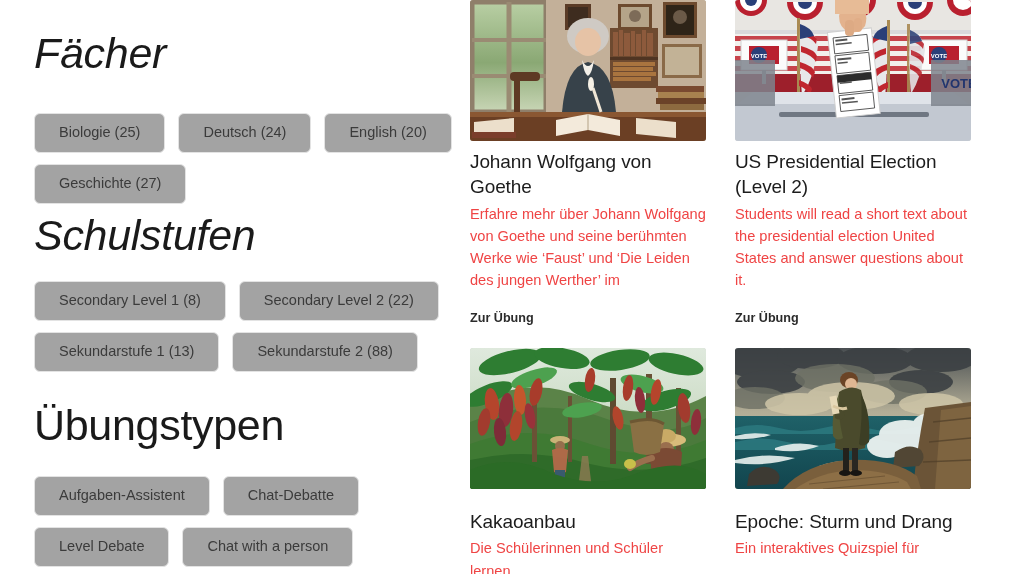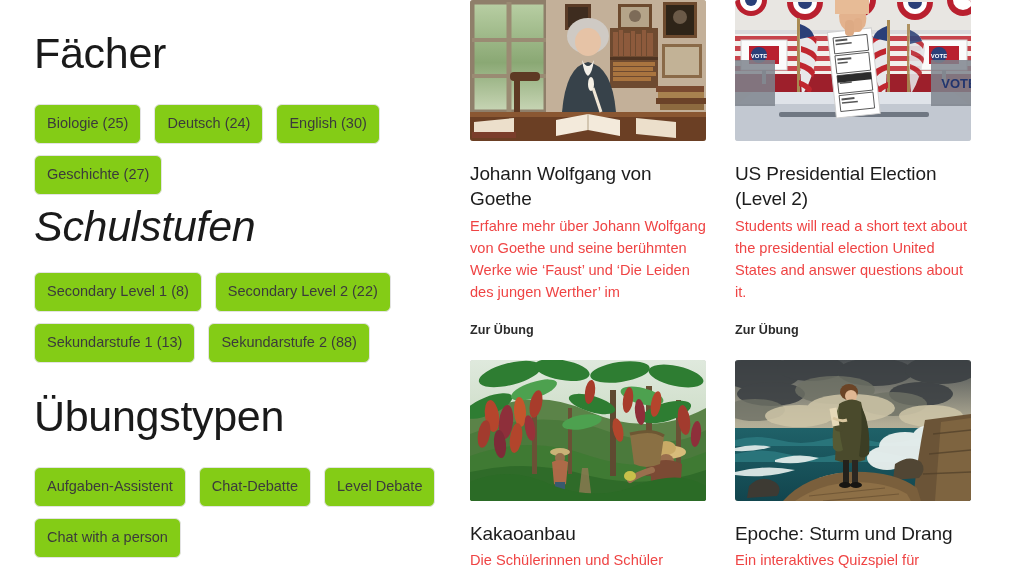--- a/index.html
+++ b/index.html
@@ -22,31 +22,31 @@
     line-height: 1.1;
   }
   .facet-chips {
     display: flex;
     flex-wrap: wrap;
     gap: 11px 13px;
   }
   .chip {
     border: 1px solid #e3e3e3;
     border-radius: 6px;
-    background: #84cc16;
-    padding: 11px 12px;
+    background: #a3a3a3;
+    padding: 11px 24px;
     font-size: 14.5px;
     color: #3b3b3b;
     line-height: 1.1;
     white-space: nowrap;
     cursor: pointer;
     font-family: "Liberation Sans", sans-serif;
   }
 
-  .facet-subjects .facet-title { margin-bottom: 27px; }
+  .facet-subjects .facet-title { margin-bottom: 36px; font-style: italic; }
   .facet-subjects .facet-chips { margin-bottom: 6px; }
   .facet-levels .facet-title { margin-top: 8px; margin-bottom: 22px; font-style: italic; }
   .facet-levels .facet-chips { margin-bottom: 6px; }
   .facet-types .facet-title { margin-top: 30px; margin-bottom: 26px; }
 
   
   .results {
     flex: 1;
     padding: 0 0 0 10px;
     display: grid;
@@ -58,21 +58,21 @@
   .card { width: 236px; }
   .card-thumb {
     width: 236px; height: 141px;
     border-radius: 3px;
     overflow: hidden;
     position: relative;
     background: #cfcfcf;
   }
   .card-thumb svg { display: block; width: 100%; height: 100%; }
   .card-title {
-    margin-top: 20px;
+    margin-top: 8px;
     font-size: 19px;
     font-weight: 400;
     line-height: 1.33;
     color: #1c1c1c;
     letter-spacing: -0.1px;
   }
   .card-desc {
     margin-top: 3px;
     font-size: 14.6px;
     line-height: 1.52;
@@ -94,21 +94,21 @@
 
 <div class="page">
 
   <aside class="sidebar">
 
     <section class="facet facet-subjects">
       <h2 class="facet-title">Fächer</h2>
       <div class="facet-chips">
         <button class="chip">Biologie (25)</button>
         <button class="chip">Deutsch (24)</button>
-        <button class="chip">English (30)</button>
+        <button class="chip">English (20)</button>
         <button class="chip">Geschichte (27)</button>
       </div>
     </section>
 
     <section class="facet facet-levels">
       <h2 class="facet-title">Schulstufen</h2>
       <div class="facet-chips">
         <button class="chip">Secondary Level 1 (8)</button>
         <button class="chip">Secondary Level 2 (22)</button>
         <button class="chip">Sekundarstufe 1 (13)</button>

